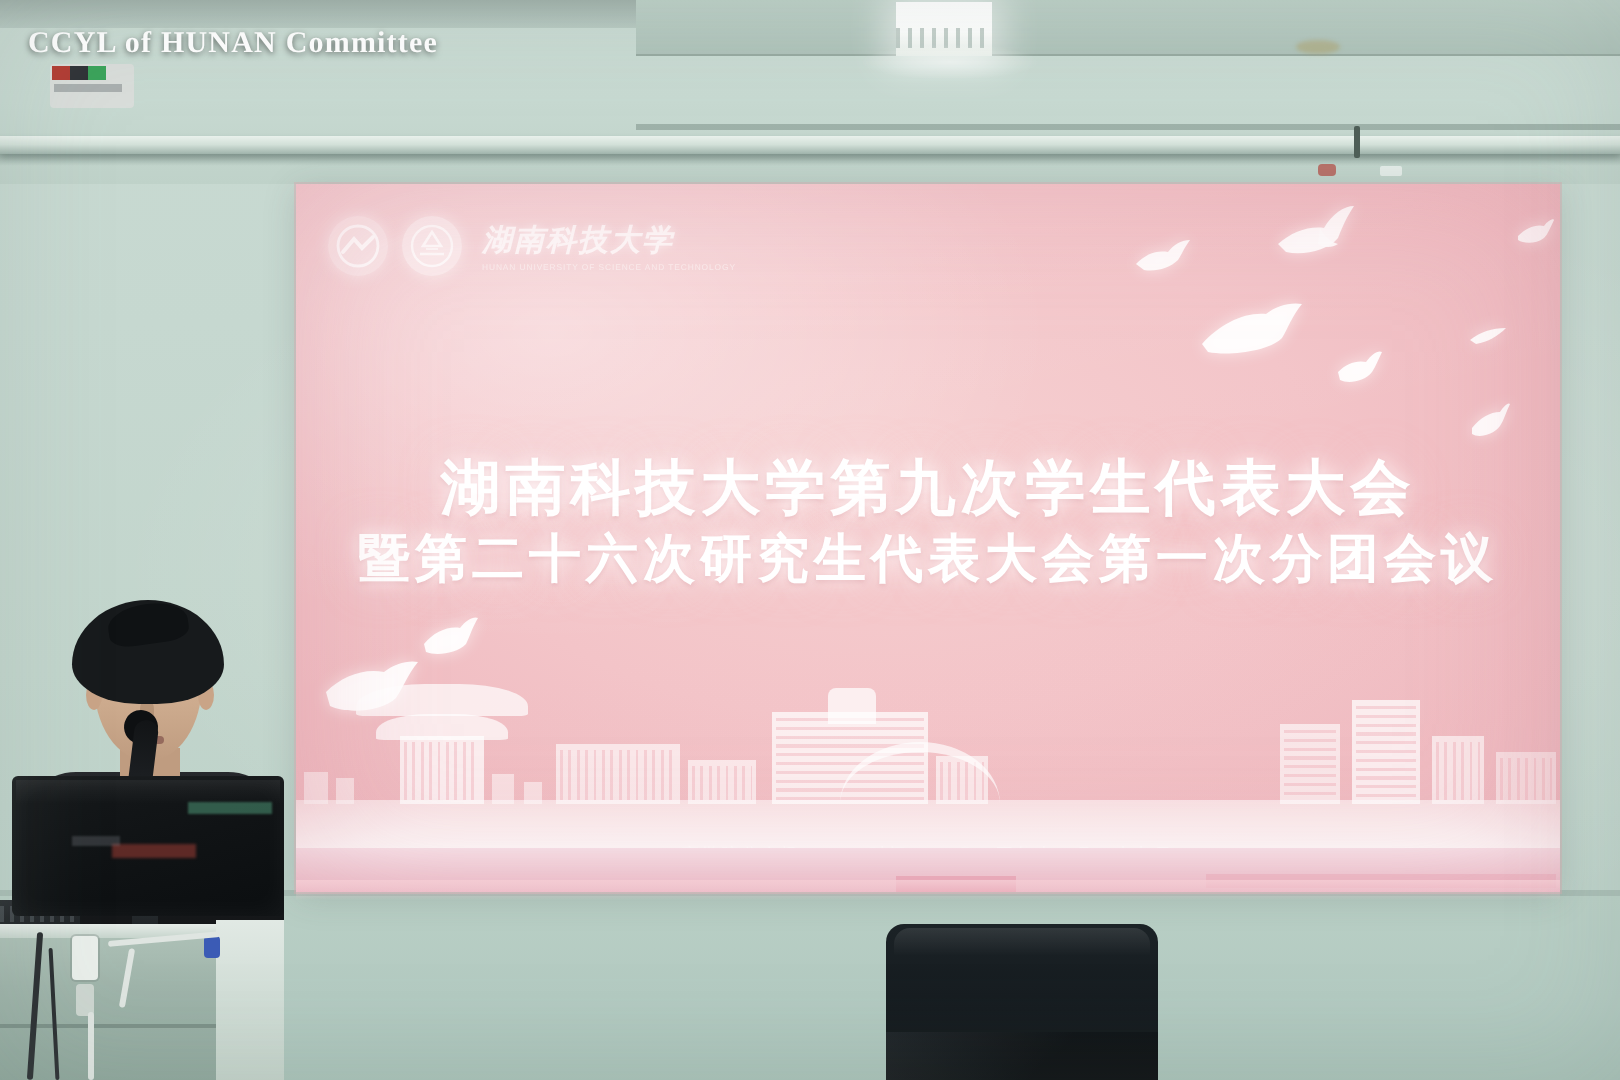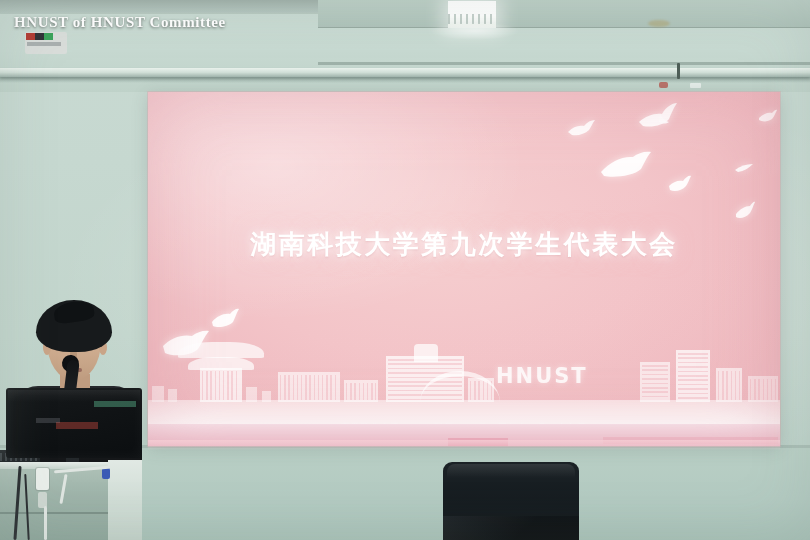--- a/index.html
+++ b/index.html
@@ -149,21 +149,21 @@
   
   .title-wrap{
     position:absolute;left:0;right:0;top:136px;text-align:center;
   }
   .t-line{
     font-family:"DejaVu Serif",serif;font-weight:700;
     color:#ffffff;letter-spacing:2.5px;
     text-shadow:0 0 9px rgba(255,255,255,.85),0 0 20px rgba(255,220,225,.55),0 1px 2px rgba(200,120,130,.35);
     white-space:nowrap;
   }
-  .t-line.l1{font-size:26px;line-height:33px;}
+  .t-line.l1{font-size:30px;line-height:33px;}
   .t-line.l2{font-size:26px;line-height:34px;margin-top:2px;}
 
   .sub-line{
     position:absolute;left:0;right:0;top:330px;text-align:center;
     font-family:"DejaVu Sans",sans-serif;font-size:8.5px;
     color:rgba(255,255,255,.72);letter-spacing:1.4px;
     text-shadow:0 0 4px rgba(255,255,255,.55);
     white-space:nowrap;
   }
   .sub-line .gap{display:inline-block;width:26px;}
@@ -441,20 +441,40 @@
   <div class="rail-mark-red"></div>
   <div class="rail-mark-white"></div>
 
   <div class="wall-lowline"></div>
   <div class="wall-lower"></div>
 
   <div class="screen">
     <div class="scr-grad"></div>
     <div class="scr-bloom"></div>
 
+    <div class="scr-head">
+      <div class="logo-circ">
+        <svg width="22" height="22" viewBox="0 0 22 22">
+          <circle cx="11" cy="11" r="10" fill="none" stroke="rgba(255,255,255,.85)" stroke-width="1.4"></circle>
+          <path d="M3.5 14 L9 7.5 L13 12 L18.5 6.5" fill="none" stroke="rgba(255,255,255,.9)" stroke-width="2" stroke-linecap="round"></path>
+        </svg>
+      </div>
+      <div class="logo-circ b">
+        <svg width="22" height="22" viewBox="0 0 22 22">
+          <circle cx="11" cy="11" r="10" fill="none" stroke="rgba(255,255,255,.8)" stroke-width="1.2"></circle>
+          <path d="M11 4 L6.5 11 L15.5 11 Z" fill="none" stroke="rgba(255,255,255,.85)" stroke-width="1.3"></path>
+          <path d="M5 15 L17 15" stroke="rgba(255,255,255,.8)" stroke-width="1.3"></path>
+          <path d="M8 12.5 L14 12.5" stroke="rgba(255,255,255,.7)" stroke-width="1"></path>
+        </svg>
+      </div>
+      <div class="wordmark">
+        <div class="cn">湖南科技大学</div>
+        <div class="en">HUNAN UNIVERSITY OF SCIENCE AND TECHNOLOGY</div>
+      </div>
+    </div>
 
     <svg class="dove" style="left:418px;top:26px;" width="30" height="22" viewBox="0 0 30 22">
       <path d="M2 14 C7 9 12 7 18 8 C21 4 25 2 29 2 C26 6 25 9 23 12 C19 16 12 18 6 17 Z"></path>
     </svg>
     <svg class="dove" style="left:490px;top:10px;" width="40" height="28" viewBox="0 0 40 28">
       <path d="M1 20 C8 14 16 11 24 12 C28 5 34 1 39 1 C35 7 33 12 31 17 C26 23 14 26 5 24 Z"></path>
       <path d="M22 12 C24 16 27 19 31 20 C28 22 24 22 21 20 Z"></path>
     </svg>
     <svg class="dove" style="left:452px;top:58px;" width="52" height="28" viewBox="0 0 52 28">
       <path d="M1 22 C10 12 22 6 33 7 C38 3 45 1 51 2 C46 8 44 14 41 19 C34 26 14 28 4 26 Z"></path>
@@ -473,20 +493,21 @@
     </svg>
     <svg class="dove" style="left:62px;top:214px;" width="30" height="24" viewBox="0 0 30 24">
       <path d="M2 16 C7 10 14 7 20 8 C23 4 27 2 29 3 C26 8 25 12 23 16 C18 21 8 22 3 20 Z"></path>
     </svg>
     <svg class="dove" style="left:610px;top:16px;" width="20" height="16" viewBox="0 0 20 16">
       <path d="M1 10 C5 6 10 4 14 5 C16 2 19 1 19 2 C17 6 16 9 14 11 C10 14 4 14 1 12 Z"></path>
     </svg>
 
     <div class="title-wrap">
       <div class="t-line l1">湖南科技大学第九次学生代表大会</div>
+      <div class="t-line l2">暨第二十六次研究生代表大会第一次分团会议</div>
     </div>
 
     <div class="sub-line">
       <span>商学院分会场</span>
       <span class="gap"></span>
       <span>时间：</span>
       <span>二〇二五年十一月二十九日</span>
     </div>
 
     <div class="skyline">
@@ -523,21 +544,20 @@
       <div class="bld t" style="left:528px;bottom:0;width:34px;height:52px;">
         <div class="win-rows"></div>
       </div>
       <div class="bld" style="left:568px;bottom:0;width:26px;height:34px;">
         <div class="win-cols"></div>
       </div>
       <div class="bld s" style="left:600px;bottom:0;width:30px;height:26px;">
         <div class="win-cols"></div>
       </div>
 
-      <div class="hn-text">HNUST</div>
     </div>
 
     <div class="band-white"></div>
     <div class="band-pink"></div>
     <div class="band-accent"></div>
     <div class="band-accent2"></div>
 
     <div class="scr-vign"></div>
   </div>
   <div class="scr-bottom-spill"></div>
@@ -598,18 +618,18 @@
   <div class="cable-white" style="left:44px;top:506px;width:3px;height:34px;"></div>
   <div class="cable-white" style="left:54px;top:468px;width:56px;height:3px;border-radius:3px;transform:rotate(-5deg);"></div>
   <div class="cable-white" style="left:62px;top:474px;width:3px;height:30px;transform:rotate(10deg);"></div>
 
   <div class="chair"></div>
   <div class="chair-sheen"></div>
   <div class="chair-fold"></div>
 
   <div class="wm">
     <div class="wm-text">
-      <div class="wm-en">HNUST of HNUST Committee</div>
+      <div class="wm-en">CCYL of HUNAN Committee</div>
     </div>
   </div>
 
   <div class="frame-soft"></div>
 </div>
 
 </body></html>

